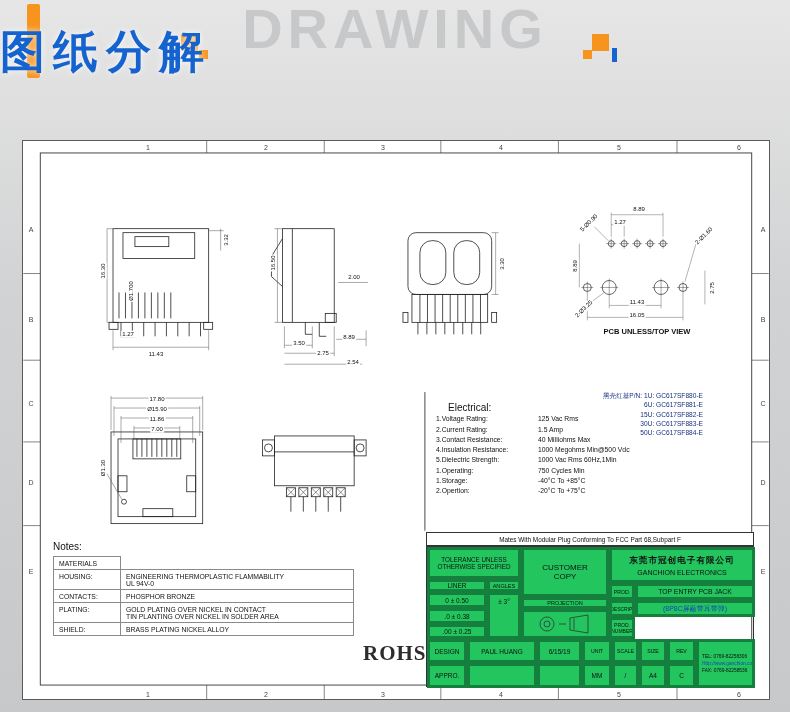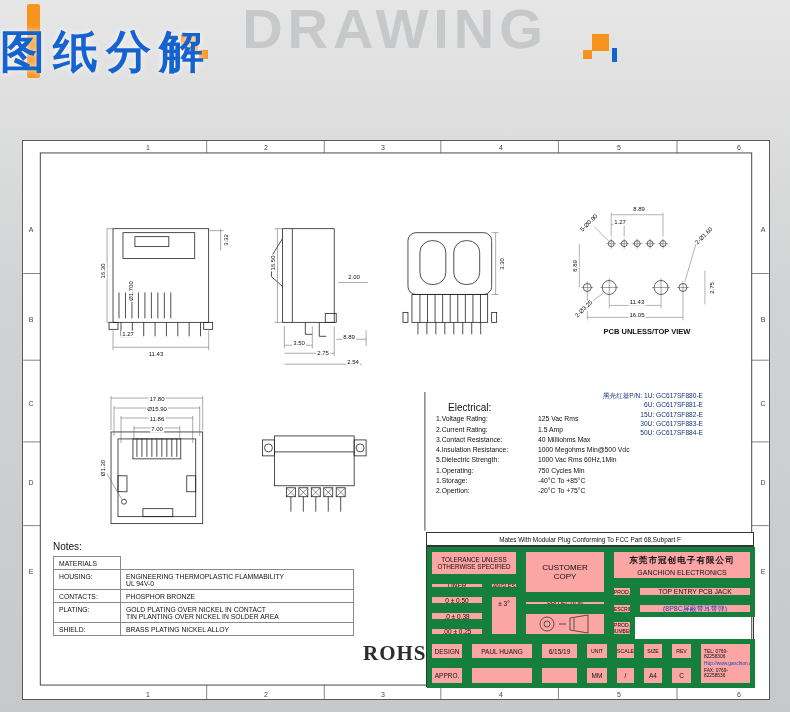--- a/index.html
+++ b/index.html
@@ -50,21 +50,21 @@
   .notes-table td.ne{border:none;}
   .nl{width:56px;}
   .nv{width:222px;}
   .prel{white-space:pre-line;}
   
   .rohs{position:absolute;left:340px;top:500px;font-family:"Liberation Serif",serif;
     font-weight:bold;font-size:21px;letter-spacing:1px;color:#2c2c2c;}
   
   .tblock{position:absolute;left:403px;top:405px;width:328px;height:141px;
     border:1px solid #333;box-sizing:border-box;font-size:6.5px;}
-  .cell{position:absolute;border:5px solid #15803d;box-sizing:border-box;background:#fca5a5;
+  .cell{position:absolute;border:3px solid #15803d;box-sizing:border-box;background:#22c55e;
     display:flex;align-items:center;justify-content:center;text-align:center;overflow:hidden;}
   .company{flex-direction:column;gap:2px;}
   .cn{font-size:8.6px;letter-spacing:1px;font-weight:bold;}
   .en{font-size:7px;}
   .contact{flex-direction:column;align-items:flex-start;justify-content:center;
     gap:2px;font-size:4.8px;padding:2px 3px;text-align:left;}
   .blue{color:#1b44b8;}
 </style>
 </head>
 <body>

